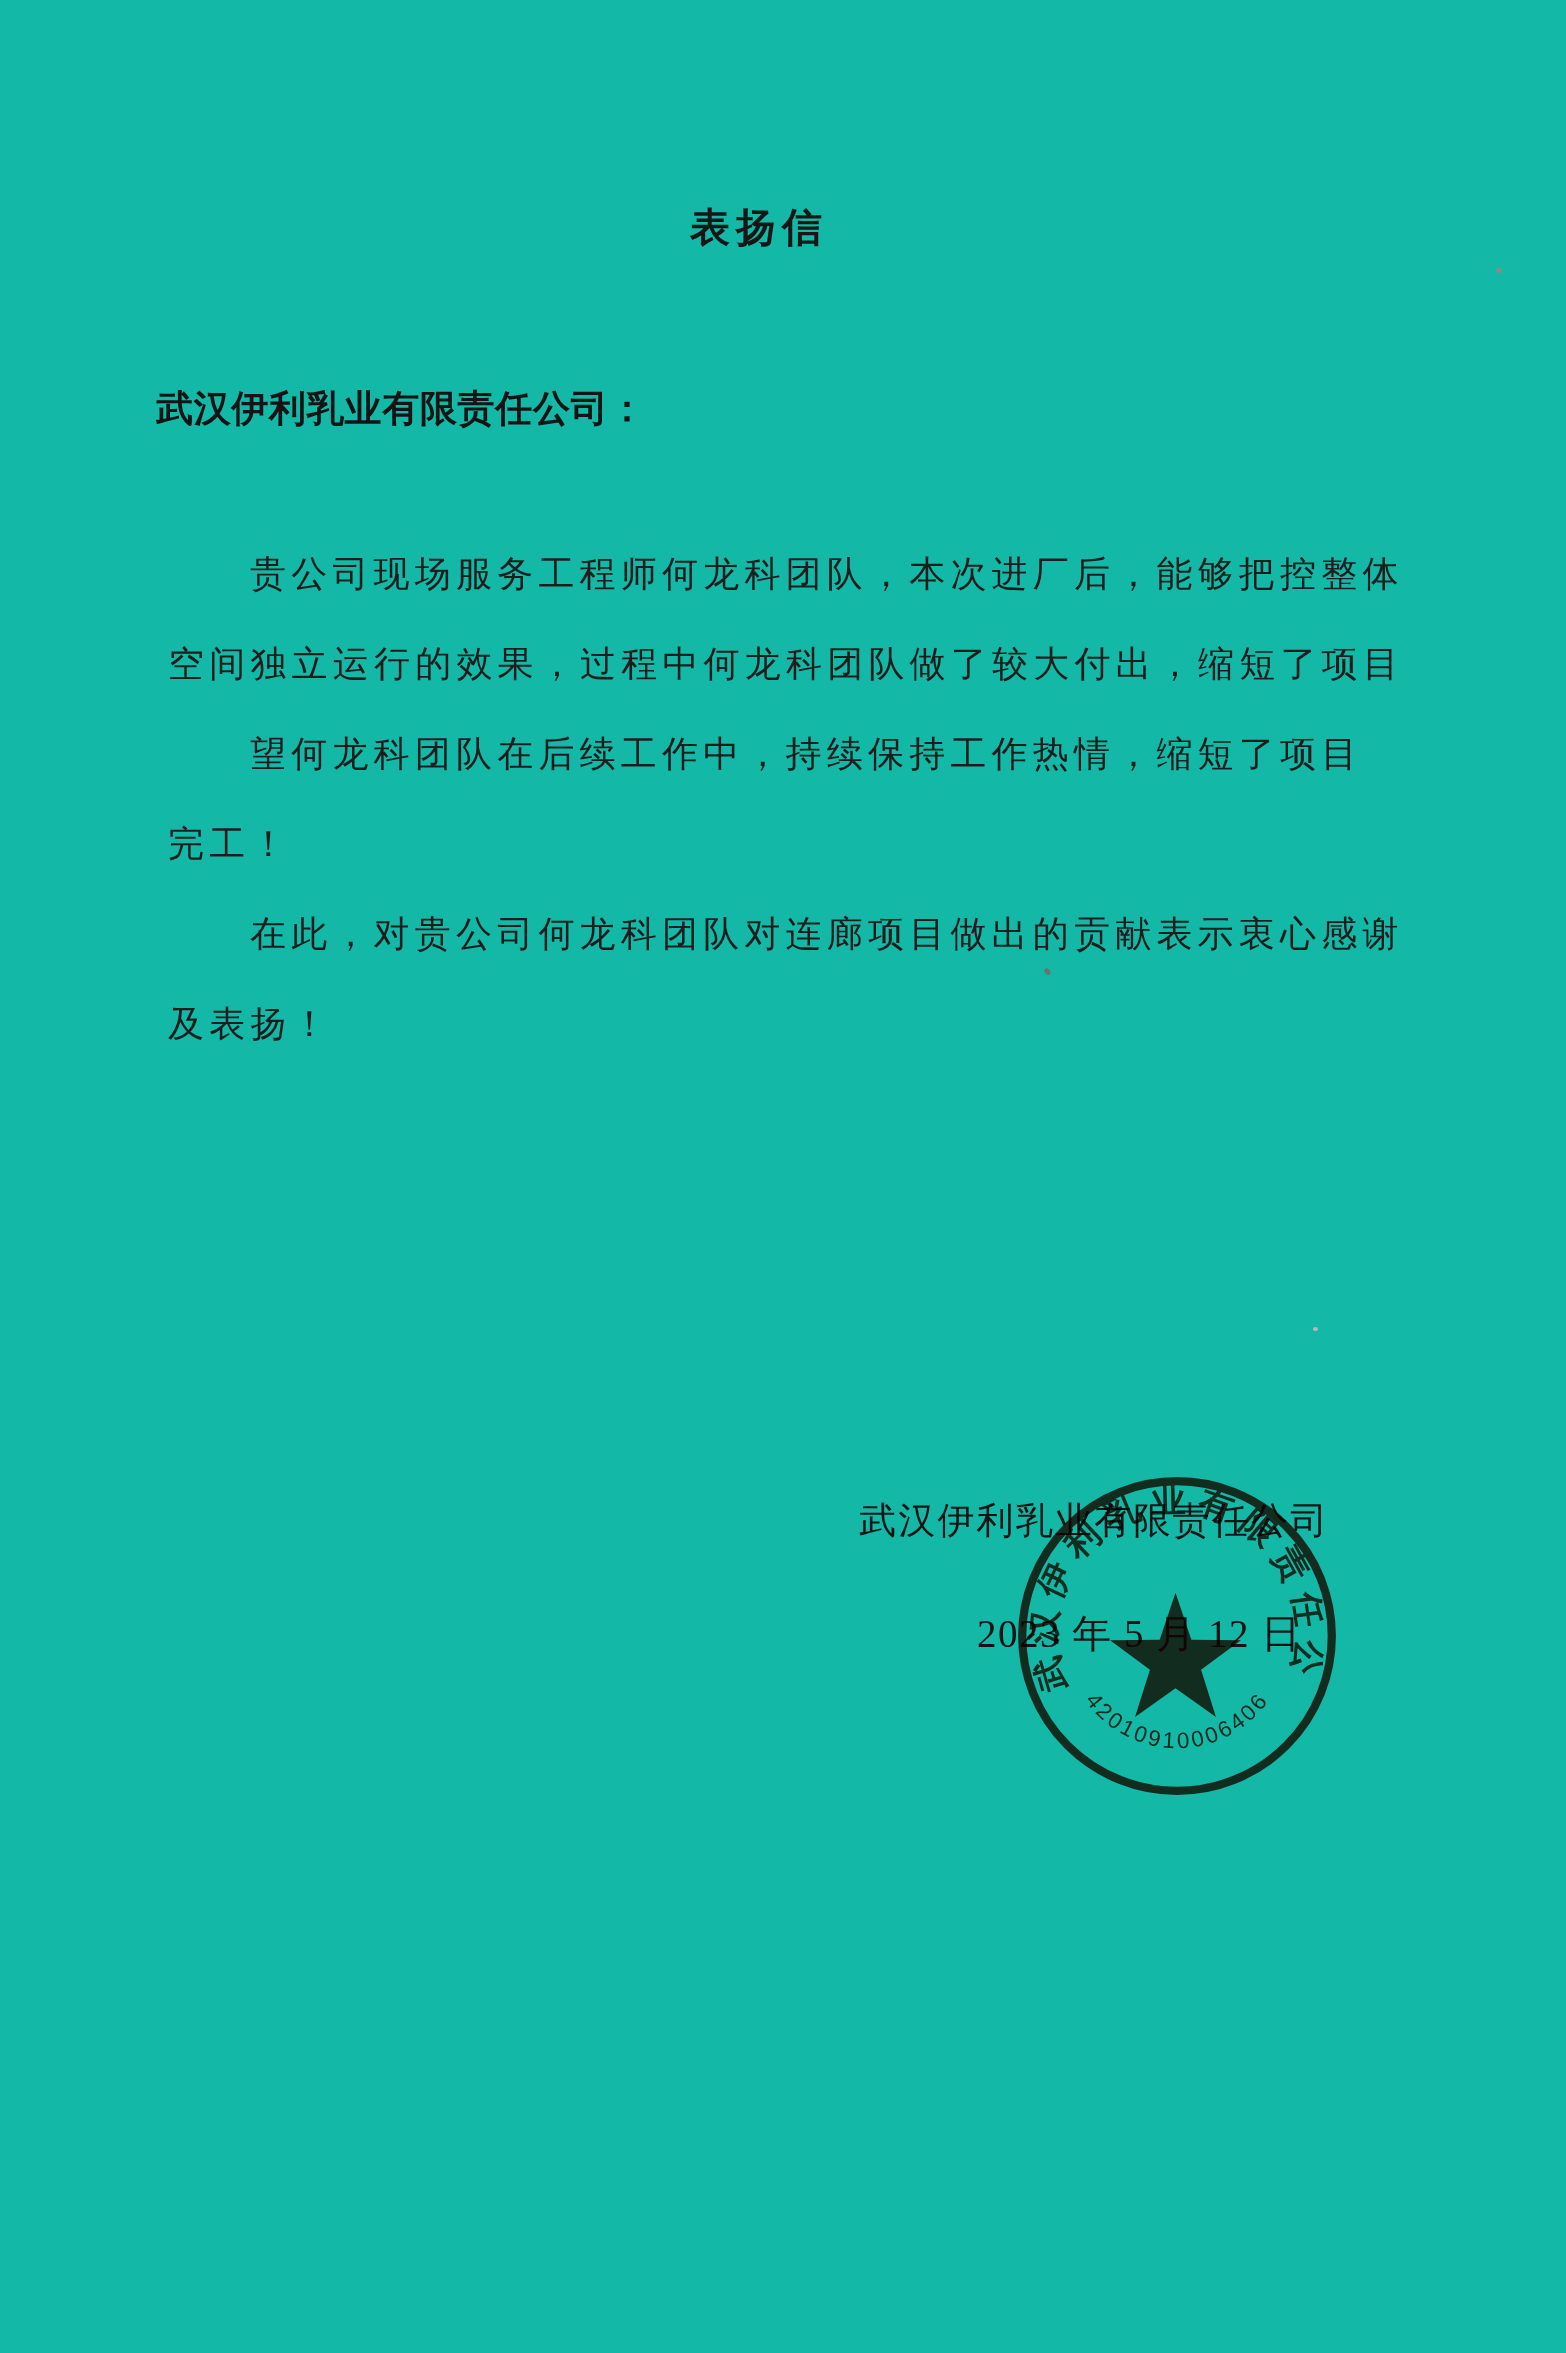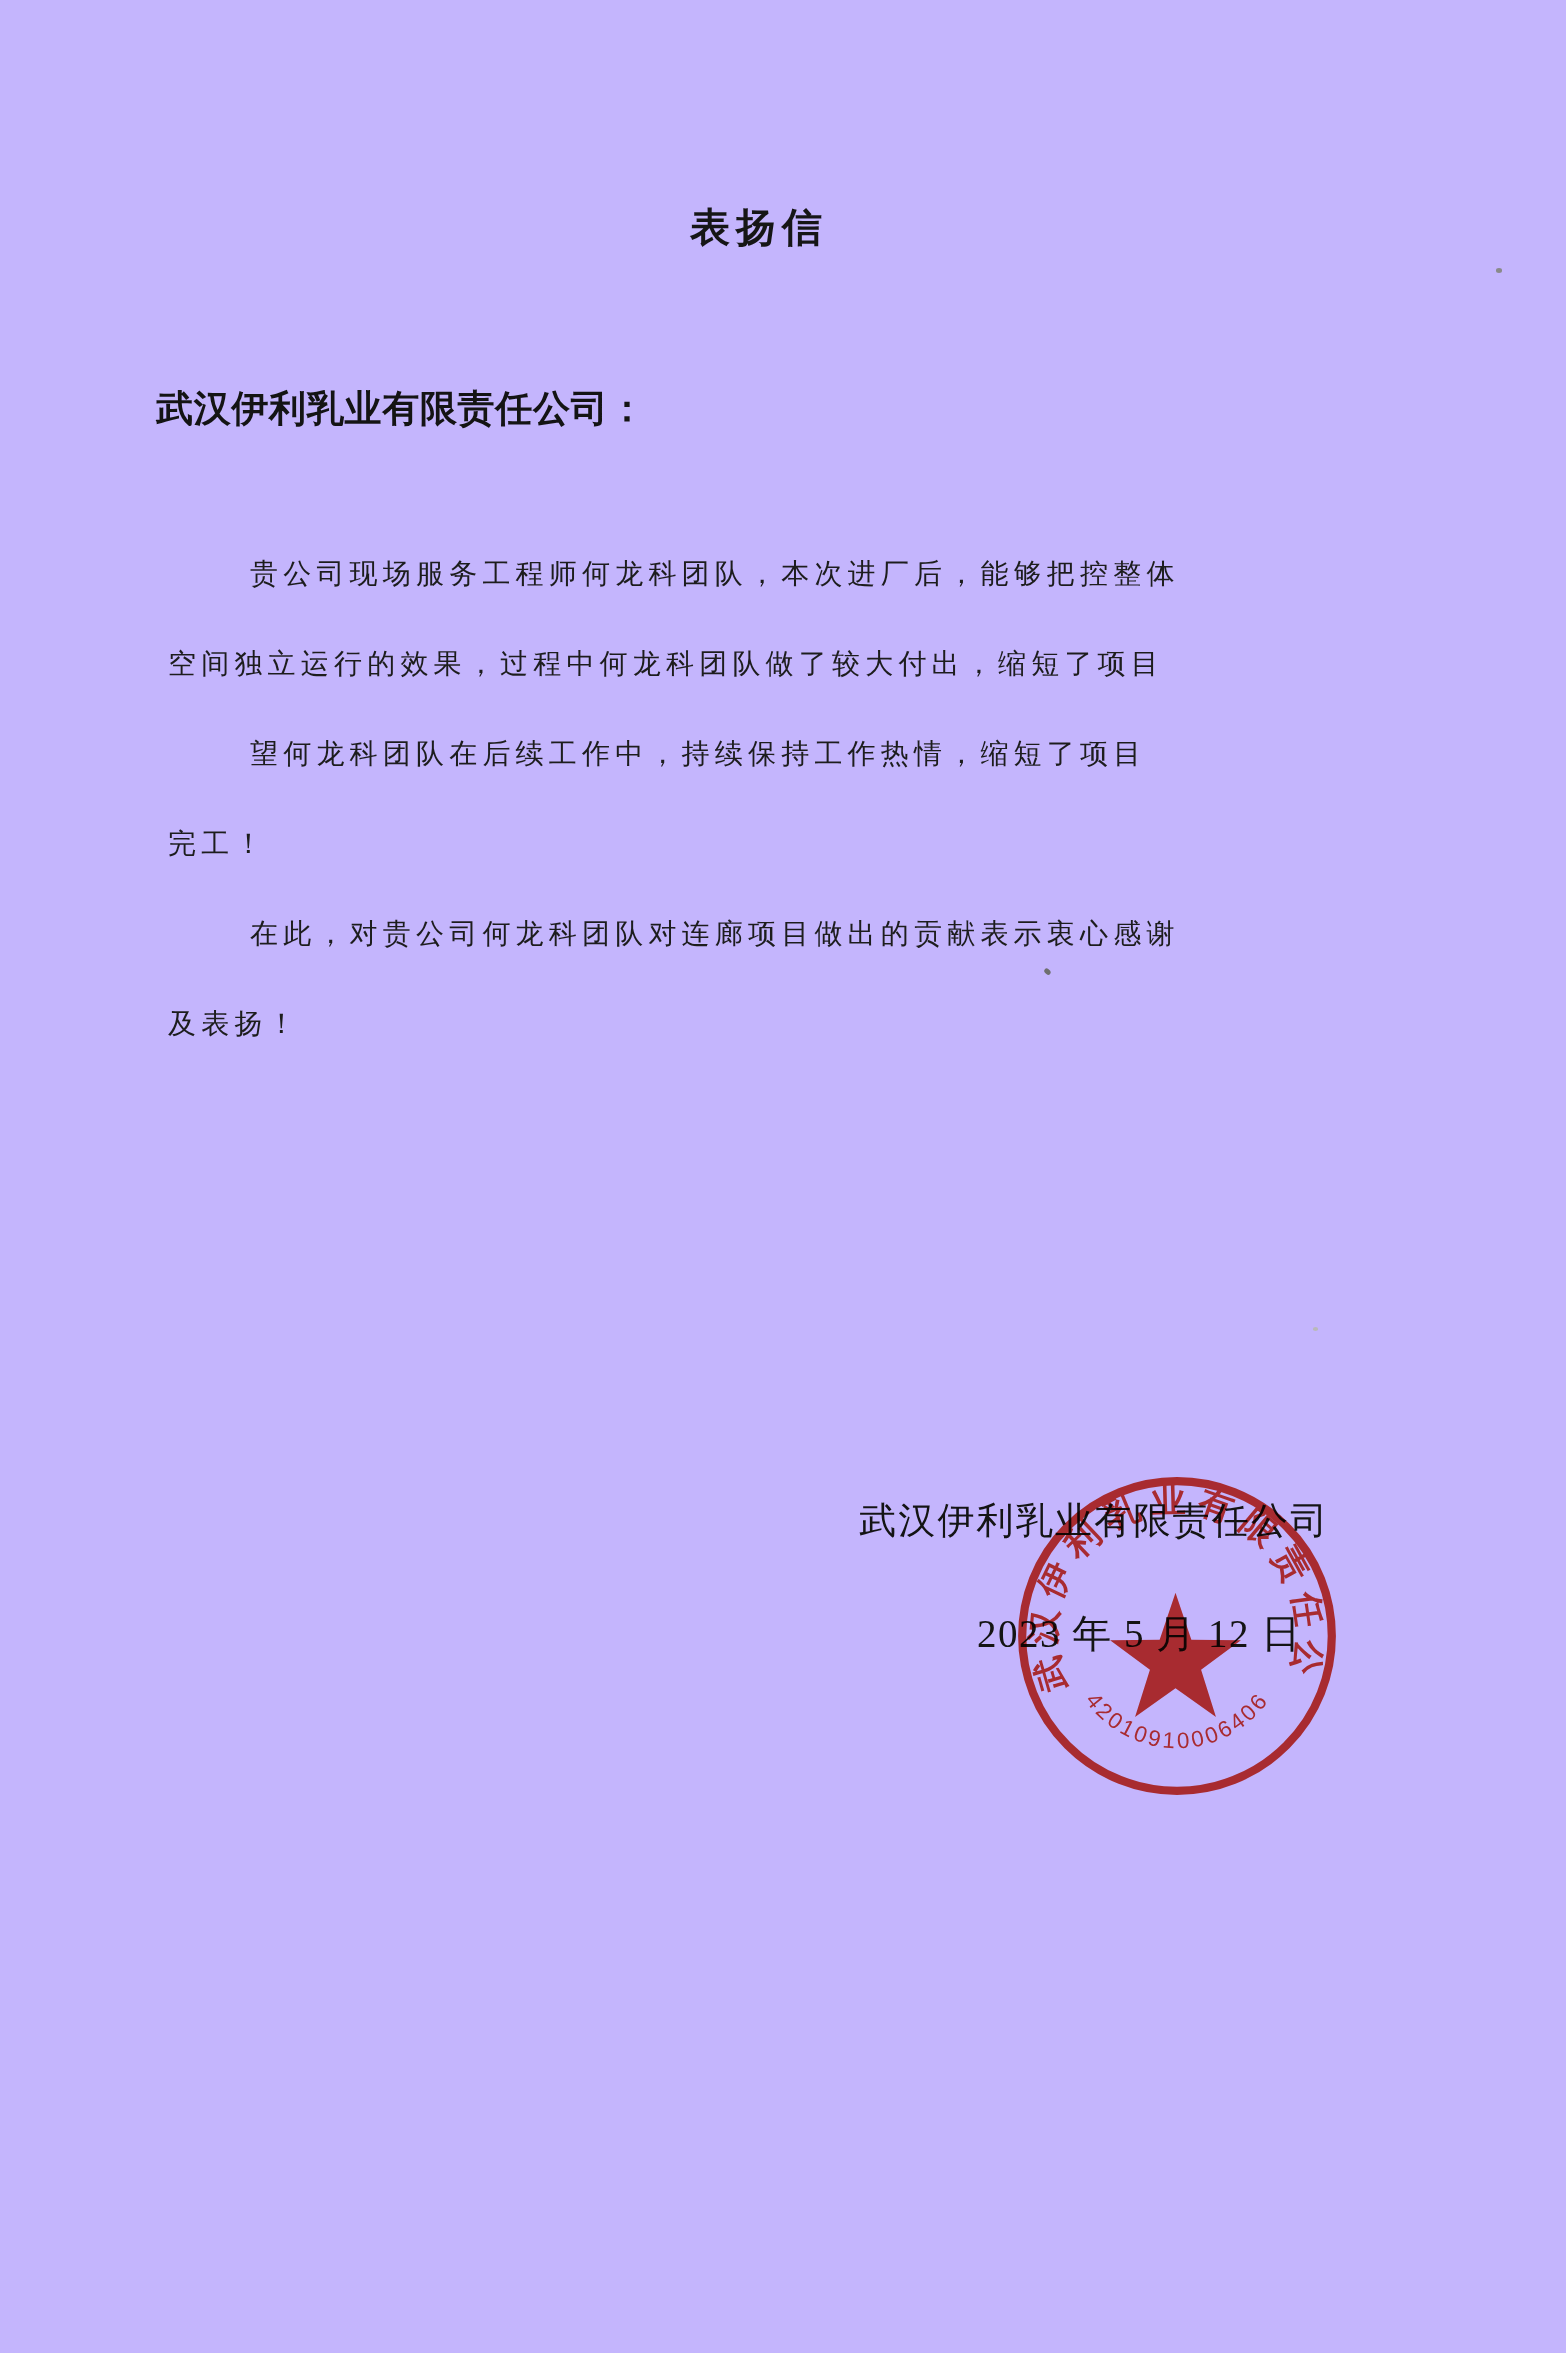--- a/index.html
+++ b/index.html
@@ -5,21 +5,21 @@
   html, body {
     margin: 0;
     padding: 0;
     background: #e8e8e8;
   }
   .page {
     position: relative;
     width: 1566px;
     height: 2354px;
     margin: 0 auto;
-    background: #c4b5fd;
+    background: #14b8a6;
     overflow: hidden;
     font-family: "Liberation Serif", "DejaVu Serif", serif;
     color: #1b1b1b;
   }
   .title {
     position: absolute;
     top: 208px;
     left: 0;
     width: 100%;
     text-align: center;
@@ -42,21 +42,21 @@
   }
   .body-text {
     position: absolute;
     top: 529px;
     left: 168px;
     width: 1258px;
   }
   .body-text .line {
     height: 90px;
     line-height: 90px;
-    font-size: 28px;
+    font-size: 36px;
     letter-spacing: 5.2px;
     white-space: nowrap;
     color: #1d1d1d;
   }
   .body-text .line.indent {
     padding-left: 82px;
   }
   .sign-company {
     position: absolute;
     top: 1502px;

